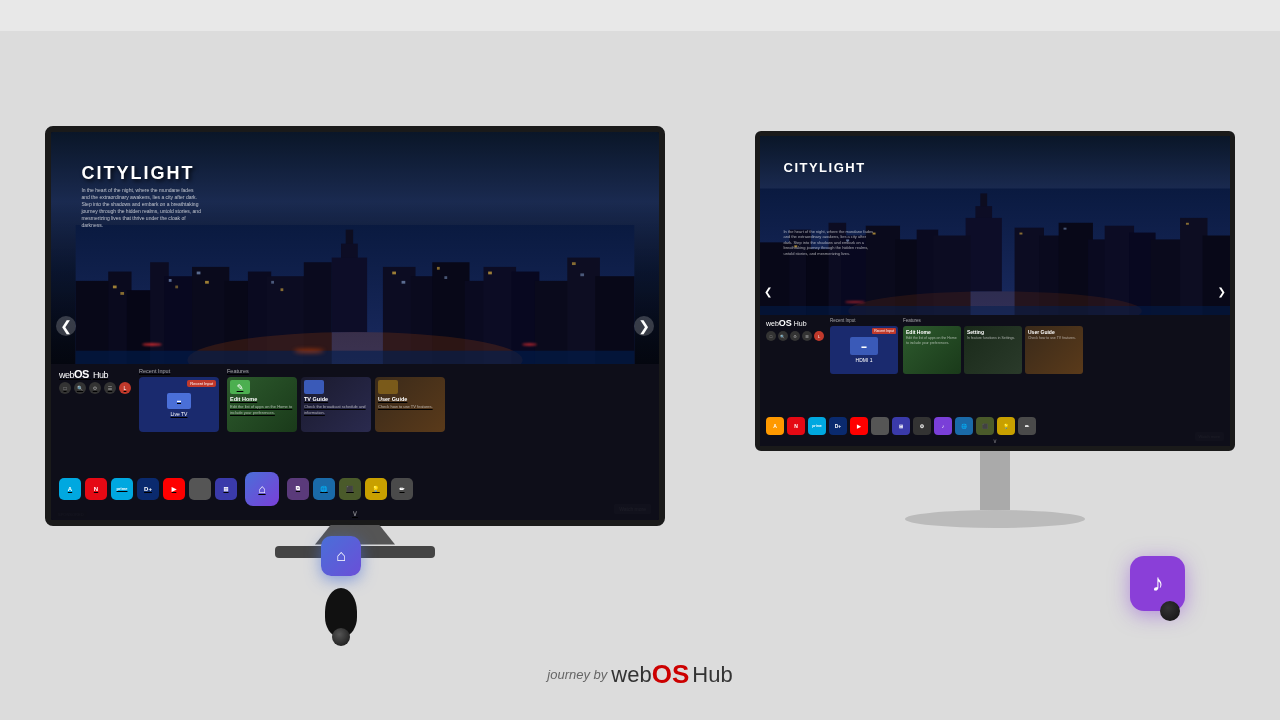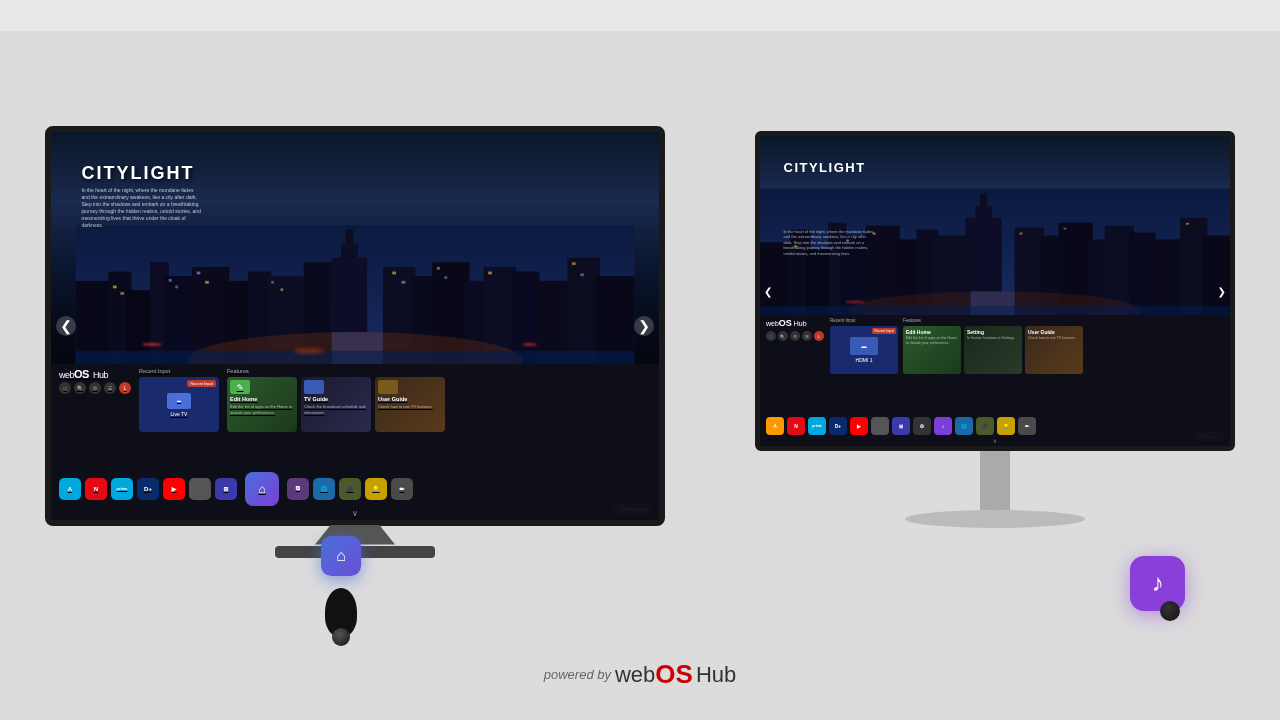--- a/index.html
+++ b/index.html
@@ -1120,20 +1120,20 @@
     <div class="monitor-base"></div>
 
     <div class="music-float">
       <div class="music-icon-large">♪</div>
       <div class="music-scroll-ball"></div>
     </div>
   </div>
 
   <div class="bottom-branding">
     <div class="bottom-branding-text">
-      <span class="branding-powered">powered by</span>
+      <span class="branding-powered">journey by</span>
       <span class="branding-web">web</span>
         <span class="branding-os">OS</span>
         <span class="branding-hub">Hub</span>
     </div>
   </div>
 
 </div>
 
 </body></html>

